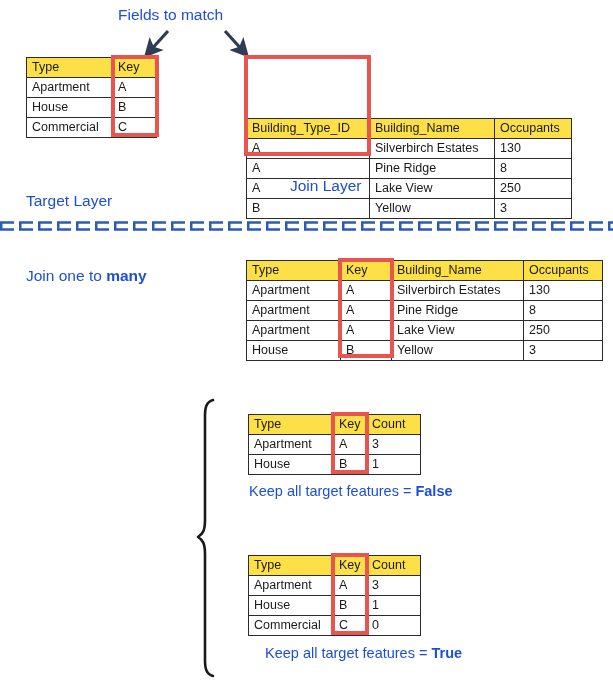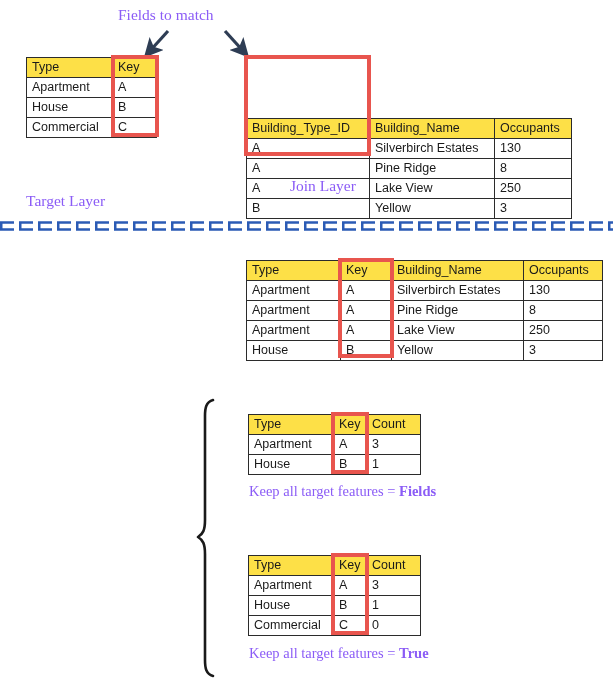--- a/index.html
+++ b/index.html
@@ -12,25 +12,24 @@
     width: 613px;
     height: 689px;
     background: #ffffff;
     font-family: "Liberation Sans", sans-serif;
     overflow: hidden;
   }
 
   
   .lbl {
     position: absolute;
-    color: #8b5cf6;
+    color: #1d4ed8;
     font-size: 14.5px;
     line-height: 1.2;
     white-space: nowrap;
-    font-family: Liberation Serif, serif;
   }
   .lbl-lg { font-size: 15.5px; }
   .b { font-weight: bold; }
 
   
   .tbl {
     position: absolute;
     border-collapse: collapse;
     background: #ffffff;
     table-layout: fixed;
@@ -175,20 +174,23 @@
   <div class="lbl lbl-lg" style="left:290px; top:177px;">Join Layer</div>
 
   <svg class="ovl" viewBox="0 0 613 689" style="height:689px;">
     <g>
       <line x1="0" y1="222.5" x2="613" y2="222.5" stroke="#2b5bb5" stroke-width="2.6" stroke-dasharray="14 5"></line>
       <line x1="0" y1="229.5" x2="613" y2="229.5" stroke="#2b5bb5" stroke-width="2.6" stroke-dasharray="14 5"></line>
       <line x1="0" y1="226" x2="613" y2="226" stroke="#2b5bb5" stroke-width="7" stroke-dasharray="2.5 16.5"></line>
     </g>
   </svg>
 
+  <div class="lbl lbl-lg" style="left:26px; top:267px;">
+    <span>Join one to </span><span class="b">many</span>
+  </div>
 
   <table class="tbl" id="one-to-many-table" style="left:246px; top:260px; width:356px;">
     <colgroup>
         <col style="width:94px">
         <col style="width:51px">
         <col style="width:132px">
         <col style="width:79px">
       </colgroup>
     <thead>
       <tr>
@@ -250,21 +252,21 @@
       <tr>
         <td>House</td>
         <td>B</td>
         <td>1</td>
       </tr>
     </tbody>
   </table>
   <div class="hl" style="left:331px; top:412px; width:38px; height:62px;"></div>
 
   <div class="lbl" style="left:249px; top:483px;">
-    <span>Keep all target features = </span><span class="b">Fields</span>
+    <span>Keep all target features = </span><span class="b">False</span>
   </div>
 
   <table class="tbl" id="oto-true-table" style="left:248px; top:555px; width:172px;">
     <colgroup>
         <col style="width:85px">
         <col style="width:33px">
         <col style="width:54px">
       </colgroup>
     <thead>
       <tr>
@@ -286,17 +288,17 @@
       </tr>
       <tr>
         <td>Commercial</td>
         <td>C</td>
         <td>0</td>
       </tr>
     </tbody>
   </table>
   <div class="hl" style="left:331px; top:553px; width:38px; height:82px;"></div>
 
-  <div class="lbl" style="left:249px; top:645px;text-align:center;">
+  <div class="lbl" style="left:265px; top:645px;text-align:center;">
     <span>Keep all target features = </span><span class="b">True</span>
   </div>
 
 </div>
 
 </body></html>

